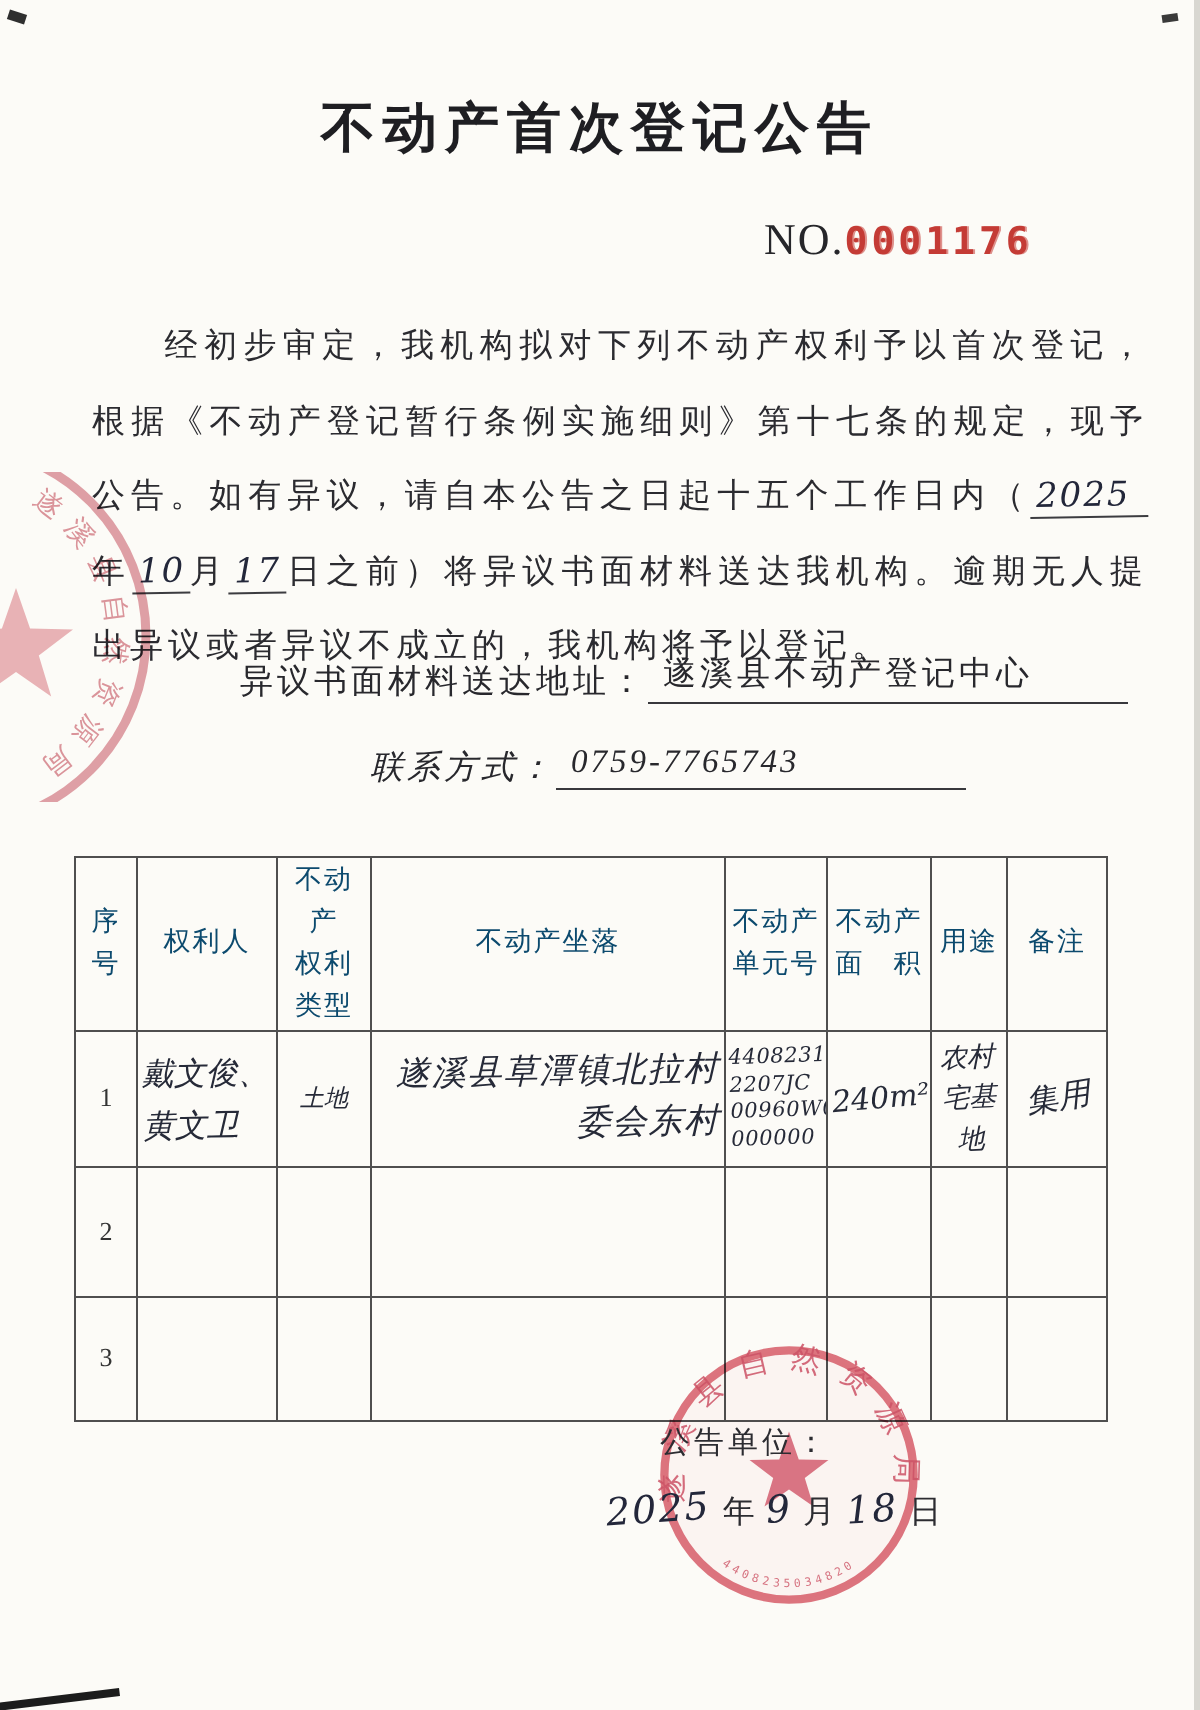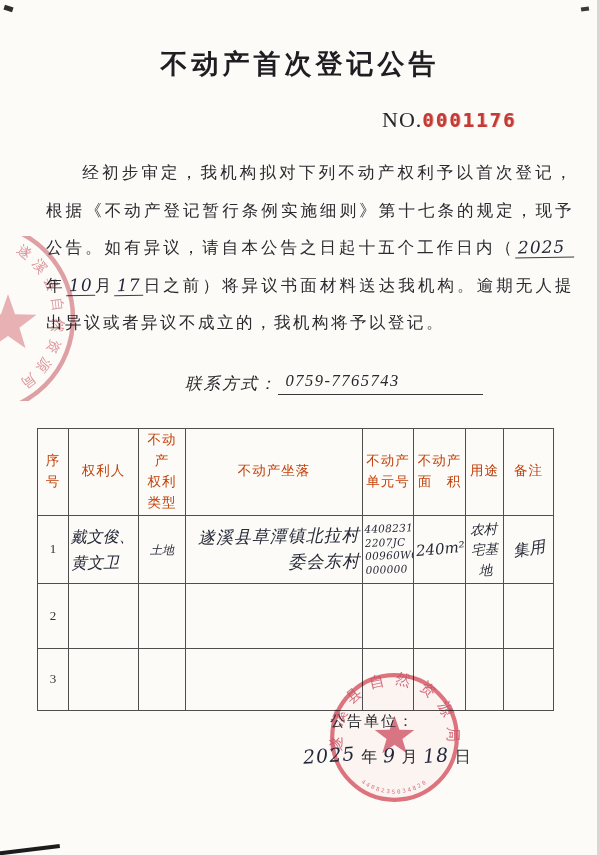--- a/index.html
+++ b/index.html
@@ -55,21 +55,21 @@
     position:absolute;top:428px;left:37px;width:516px;
     border-collapse:collapse;table-layout:fixed;
   }
   table.reg th,table.reg td{
     border:1px solid #4f4f4f;padding:1px 2px;vertical-align:middle;
     overflow:hidden;
   }
   table.reg{border:1.5px solid #3e3e3e;}
   table.reg th{
     font-weight:normal;font-size:13.5px;letter-spacing:1px;line-height:1.55;
-    white-space:pre-line;text-align:center;color:#c2410c;
+    white-space:pre-line;text-align:center;color:#0c4a6e;
   }
   tr.hdr{height:44px;}
   tr.r1{height:68px;}
   tr.r2{height:65px;}
   tr.r3{height:62px;}
   td.no-cell{font-size:13px;text-align:center;color:#333;}
   td.hwc{white-space:pre-line;color:#262a38;}
   td.hwc .inner{display:inline-block;font-family:"DejaVu Serif",serif;font-style:italic;white-space:pre-line;}
   td.holder-cell{text-align:left;padding-left:6px;}
   td.holder-cell .inner{font-size:16px;line-height:1.6;transform:rotate(-1deg);}
@@ -107,20 +107,23 @@
   <div class="edge-right"></div>
 
   <h1 class="title">不动产首次登记公告</h1>
 
   <div class="doc-no">
     <span class="no-label">NO.</span><span class="no-value">0001176</span>
   </div>
 
   <p class="body-text"><span>经初步审定，我机构拟对下列不动产权利予以首次登记，根据《不动产登记暂行条例实施细则》第十七条的规定，现予公告。如有异议，请自本公告之日起十五个工作日内（</span><span class="hw hw-u year">2025</span><span>年</span><span class="hw hw-u mon">10</span><span>月</span><span class="hw hw-u day">17</span><span>日之前）将异议书面材料送达我机构。逾期无人提出异议或者异议不成立的，我机构将予以登记。</span></p>
 
+  <div class="field-line addr-line">
+    <span>异议书面材料送达地址：</span><span class="uval">遂溪县不动产登记中心</span>
+  </div>
 
   <div class="field-line contact-line">
     <span>联系方式：</span><span class="uval">0759-7765743</span>
   </div>
 
   <table class="reg">
     <colgroup>
       <col style="width:31px">
         <col style="width:70px">
         <col style="width:47px">

